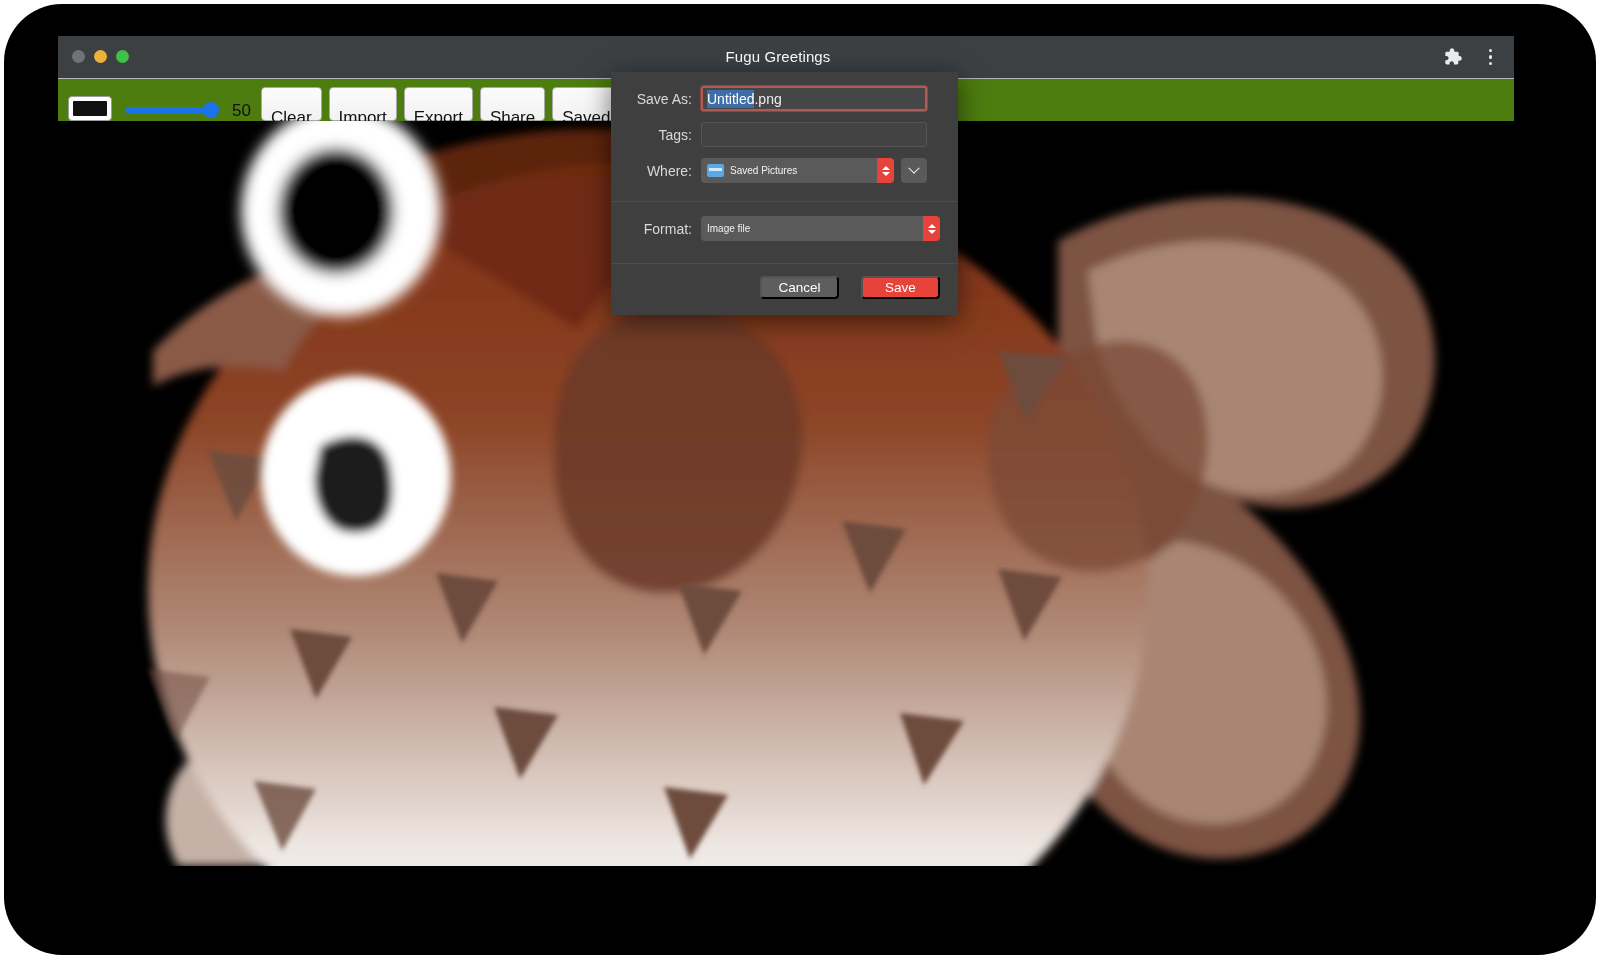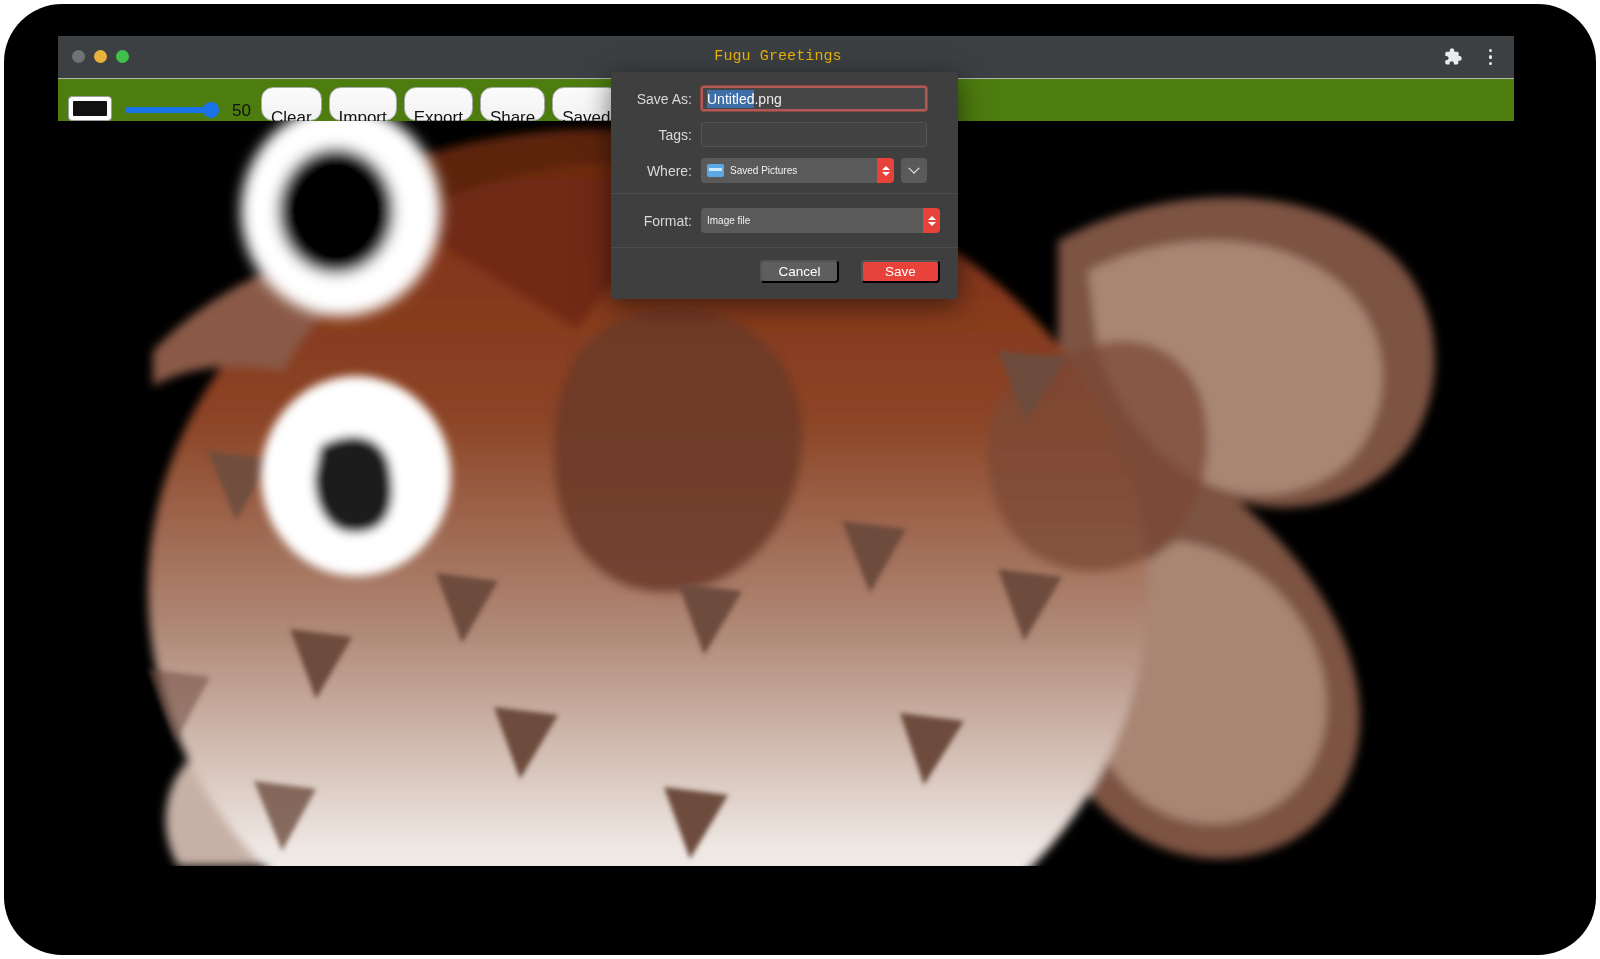--- a/index.html
+++ b/index.html
@@ -42,24 +42,23 @@
   }
   .dot { width: 13px; height: 13px; border-radius: 50%; }
   .dot.gray   { background: #6e7377; }
   .dot.yellow { background: #e9b23c; }
   .dot.green  { background: #3fc04a; }
 
   .win-title {
     position: absolute;
     left: 0; right: 16px; top: 12px;
     text-align: center;
-    color: #eab308;
+    color: #ffffff;
     font-size: 15px;
     letter-spacing: .1px;
-    font-family: Liberation Mono, monospace;
   }
   .win-actions {
     position: absolute;
     right: 16px; top: 10px;
     display: flex; align-items: center; gap: 20px;
   }
   .ext-icon { width: 22px; height: 22px; display: block; }
   .kebab { display: flex; flex-direction: column; gap: 3px; align-items: center; padding: 2px 6px; }
   .kebab i { width: 3.5px; height: 3.5px; background: #e8eaed; border-radius: 50%; display: block; }
 
@@ -107,21 +106,21 @@
     margin-left: 8px; margin-right: 3px;
   }
   .tbtn {
     height: 29px;
     padding: 16px 9px;
     font-size: 17px;
     font-family: "Liberation Sans", sans-serif;
     color: #111;
     background: linear-gradient(#fbfbfb, #f2f2f2);
     border: 1px solid #a9a9a9;
-    border-radius: 12px;
+    border-radius: 4px;
     line-height: 27px;
     white-space: nowrap;
   }
   .toolbar-text {
     font-size: 17px;
     color: #111;
     margin-left: 16px;
     white-space: nowrap;
   }
 
@@ -143,21 +142,21 @@
     background: #3f3f3f;
     box-shadow: 0 6px 26px rgba(0,0,0,.55);
     z-index: 40;
     font-size: 14px;
     color: #e6e6e6;
   }
   .dlg-sec { padding: 14px 31px 10px 18px; }
   .dlg-sec.s2 { padding: 14px 18px 14px 18px; border-top: 1px solid #4c4c4c; }
   .dlg-sec.s3 { padding: 12px 18px 16px 18px; border-top: 1px solid #4c4c4c; }
   .row { display: flex; align-items: center; margin-bottom: 11px; }
-  .row:last-child { margin-bottom: 0; }
+  .row:last-child { margin-bottom: 8px; }
   .row .lbl {
     width: 72px;
     text-align: right;
     padding-right: 9px;
     font-size: 14px;
     color: #d8d8d8;
     flex: none;
   }
   .field {
     flex: 1;

